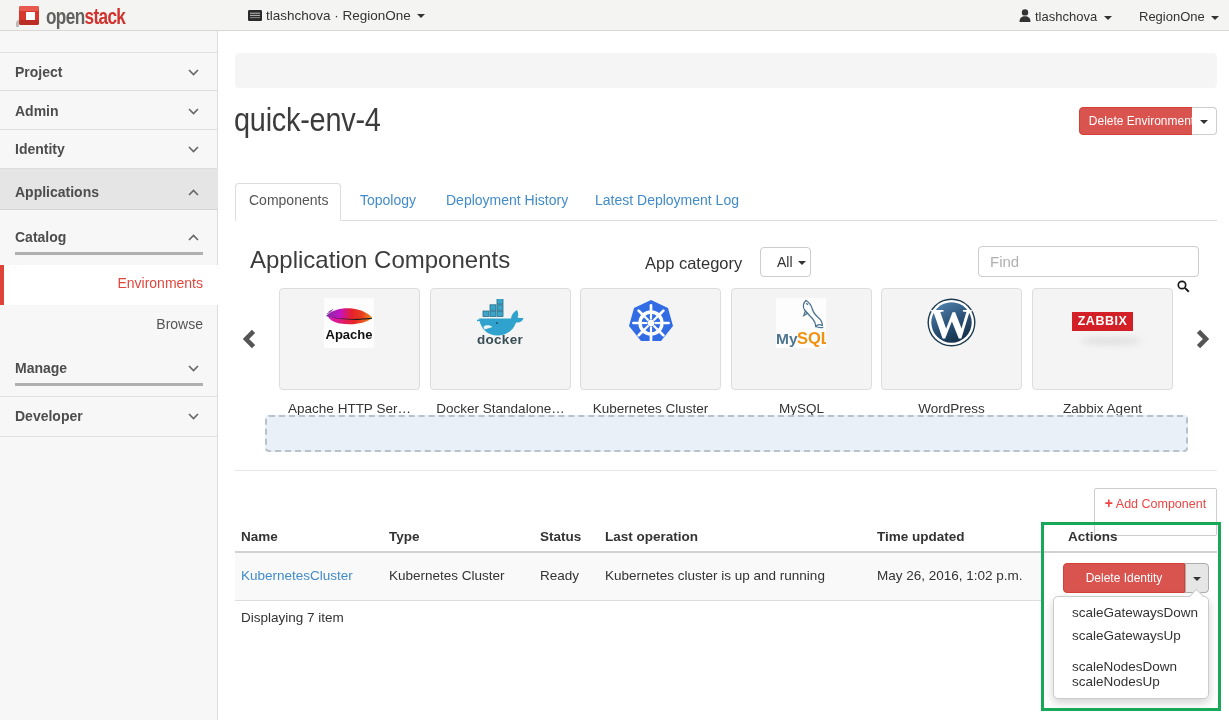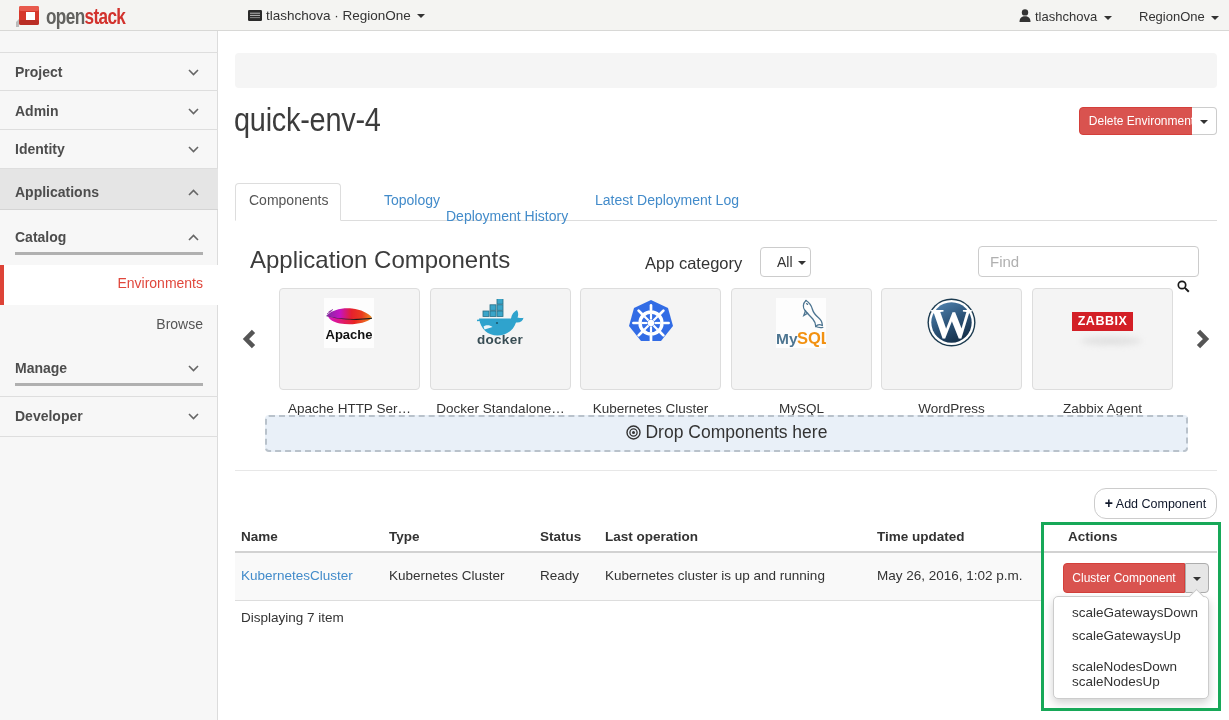--- a/index.html
+++ b/index.html
@@ -97,22 +97,22 @@
   <div class="abs" style="left:234px;top:100px;font-size:34px;color:#3c3c3c;transform:scaleX(0.85);transform-origin:0 0;letter-spacing:-0.3px;">quick-env-4</div>
 
   <div class="abs" style="left:1067px;top:107px;width:125px;height:28px;background:#d9534f;border:1px solid #d43f3a;border-radius:4px 0 0 4px;color:#fff;font-size:12px;text-align:center;line-height:26px;margin-left:12px;">Delete Environment</div>
   <div class="abs" style="left:1192px;top:107px;width:25px;height:28px;background:#fff;border:1px solid #ccc;border-left:none;border-radius:0 4px 4px 0;">
       <span class="caret" style="position:absolute;left:8px;top:12px;"></span>
     </div>
 
   <div class="abs" style="left:235px;top:220px;width:982px;border-top:1px solid #ddd;"></div>
   <div class="abs" style="left:235px;top:183px;width:106px;height:38px;background:#fff;border:1px solid #ddd;border-bottom:1px solid #fff;border-radius:4px 4px 0 0;"></div>
   <div class="abs" style="left:249px;top:192px;font-size:14px;color:#555;">Components</div>
-  <div class="abs" style="left:360px;top:192px;font-size:14px;color:#428bca;margin-left:24px;">Topology</div>
-  <div class="abs" style="left:446px;top:192px;font-size:14px;color:#428bca;margin-top:16px;">Deployment History</div>
+  <div class="abs" style="left:360px;top:192px;font-size:14px;color:#428bca;">Topology</div>
+  <div class="abs" style="left:446px;top:192px;font-size:14px;color:#428bca;">Deployment History</div>
   <div class="abs" style="left:595px;top:192px;font-size:14px;color:#428bca;">Latest Deployment Log</div>
 
   <div class="abs" style="left:250px;top:246px;font-size:24px;color:#3c3c3c;">Application Components</div>
   <div class="abs" style="left:645px;top:254px;font-size:16.5px;color:#333;">App category</div>
   <div class="abs" style="left:760px;top:247px;width:51px;height:30px;background:#fff;border:1px solid #ccc;border-radius:4px;font-size:14px;color:#333;text-align:left;line-height:28px;padding-left:16px;">All <span class="caret" style="margin-left:2px;"></span></div>
   <div class="abs" style="left:978px;top:246px;width:221px;height:31px;background:#fff;border:1px solid #ccc;border-radius:4px;font-size:15px;color:#b0b0b0;line-height:29px;padding-left:11px;">Find</div>
   <svg class="abs" style="left:1177px;top:280px;" width="13" height="13" viewBox="0 0 13 13">
       <circle cx="5" cy="5" r="3.7" fill="none" stroke="#1a1a1a" stroke-width="1.7"></circle>
       <line x1="7.9" y1="7.9" x2="11.8" y2="11.8" stroke="#1a1a1a" stroke-width="2"></line>
     </svg>
@@ -228,48 +228,41 @@
     <circle cx="24.5" cy="24.5" r="20.2" fill="url(#wpg)"></circle>
     <text x="24.5" y="40" font-family="Liberation Serif, serif" font-size="42" font-weight="bold" fill="#fff" text-anchor="middle">W</text>
   </svg>
   <div class="abs lbl" style="left:881px;top:353px;">WordPress</div>
 
   <div class="abs" style="left:1072px;top:312px;width:61px;height:19px;background:#d31f26;color:#fff;font-size:12.5px;font-weight:bold;text-align:center;line-height:19px;letter-spacing:0.5px;">ZABBIX</div>
   <div class="abs" style="left:1080px;top:337px;width:62px;height:8px;background:#c8c8c8;opacity:0.45;filter:blur(3px);border-radius:50%;"></div>
   <div class="abs lbl" style="left:1032px;top:353px;">Zabbix Agent</div>
 
   <div class="abs" style="left:265px;top:415px;width:923px;height:37px;background:#e9f0f8;border:2px dashed #b9c2cb;border-radius:4px;"></div>
-  <div class="abs" style="left:265px;top:422px;width:923px;text-align:center;font-size:17.5px;color:#333;">
-    <svg width="15" height="15" viewBox="0 0 15 15" style="vertical-align:-1.5px;">
-        <circle cx="7.5" cy="7.5" r="6.5" fill="none" stroke="#333" stroke-width="1.4"></circle>
-        <circle cx="7.5" cy="7.5" r="3.6" fill="none" stroke="#333" stroke-width="1.3"></circle>
-        <circle cx="7.5" cy="7.5" r="1.5" fill="#333"></circle>
-      </svg>
-    Drop Components here</div>
 
   <div class="abs" style="left:235px;top:470px;width:982px;border-top:1px solid #e7e7e7;"></div>
 
-  <div class="abs" style="left:1094px;top:488px;width:123px;height:31px;background:#fff;border:1px solid #ccc;border-radius:12px;font-size:12.5px;color:#0f172a;text-align:center;line-height:29px;"><span style="font-weight:bold;font-size:14px;">+</span> Add Component</div>
+  <div class="abs" style="left:1094px;top:488px;width:123px;height:48px;background:#fff;border:1px solid #ccc;border-radius:2px;font-size:12.5px;color:#ef4444;text-align:center;line-height:29px;"><span style="font-weight:bold;font-size:14px;">+</span> Add Component</div>
 
   <div class="abs" style="left:241px;top:529px;font-size:13.5px;font-weight:bold;color:#333;">Name</div>
   <div class="abs" style="left:389px;top:529px;font-size:13.5px;font-weight:bold;color:#333;">Type</div>
   <div class="abs" style="left:540px;top:529px;font-size:13.5px;font-weight:bold;color:#333;">Status</div>
   <div class="abs" style="left:605px;top:529px;font-size:13.5px;font-weight:bold;color:#333;">Last operation</div>
   <div class="abs" style="left:877px;top:529px;font-size:13.5px;font-weight:bold;color:#333;">Time updated</div>
   <div class="abs" style="left:1068px;top:529px;font-size:13.5px;font-weight:bold;color:#333;">Actions</div>
   <div class="abs" style="left:235px;top:551px;width:982px;border-top:2px solid #d2d2d2;"></div>
   <div class="abs" style="left:235px;top:553px;width:982px;height:48px;background:#f9f9f9;border-bottom:1px solid #ddd;"></div>
   <div class="abs" style="left:1044px;top:553px;width:174px;height:49px;background:#fff;"></div>
   <div class="abs" style="left:241px;top:568px;font-size:13.5px;color:#428bca;">KubernetesCluster</div>
   <div class="abs" style="left:389px;top:568px;font-size:13.5px;color:#333;">Kubernetes Cluster</div>
   <div class="abs" style="left:540px;top:568px;font-size:13.5px;color:#333;">Ready</div>
   <div class="abs" style="left:605px;top:568px;font-size:13.5px;color:#333;">Kubernetes cluster is up and running</div>
   <div class="abs" style="left:877px;top:568px;font-size:13.5px;color:#333;">May 26, 2016, 1:02 p.m.</div>
 
-  <div class="abs" style="left:1063px;top:563px;width:122px;height:30px;background:#d9534f;border:1px solid #d43f3a;border-radius:4px 0 0 4px;color:#fff;font-size:12px;text-align:center;line-height:28px;">Cluster Component</div>
+  <div class="abs" style="left:1063px;top:563px;width:122px;height:30px;background:#d9534f;border:1px solid #d43f3a;border-radius:4px 0 0 4px;color:#fff;font-size:12px;text-align:center;line-height:28px;">Delete Identity</div>
   <div class="abs" style="left:1185px;top:563px;width:24px;height:30px;background:#e6e6e6;border:1px solid #adadad;border-radius:0 4px 4px 0;">
       <span class="caret" style="position:absolute;left:7px;top:13px;"></span>
     </div>
 
   <div class="abs" style="left:241px;top:610px;font-size:13.5px;color:#333;">Displaying 7 item</div>
 
   <div class="abs" style="left:1053px;top:596px;width:156px;height:103px;background:#fff;border:1px solid #ccc;border-radius:5px;box-shadow:0 4px 10px rgba(0,0,0,0.18);"></div>
   <div class="abs" style="left:1191px;top:591px;width:11px;height:11px;background:#fff;border-left:1px solid #ccc;border-top:1px solid #ccc;transform:rotate(45deg);"></div>
   <div class="abs" style="left:1072px;top:605px;font-size:13.5px;color:#333;">scaleGatewaysDown</div>
   <div class="abs" style="left:1072px;top:628px;font-size:13.5px;color:#333;">scaleGatewaysUp</div>

